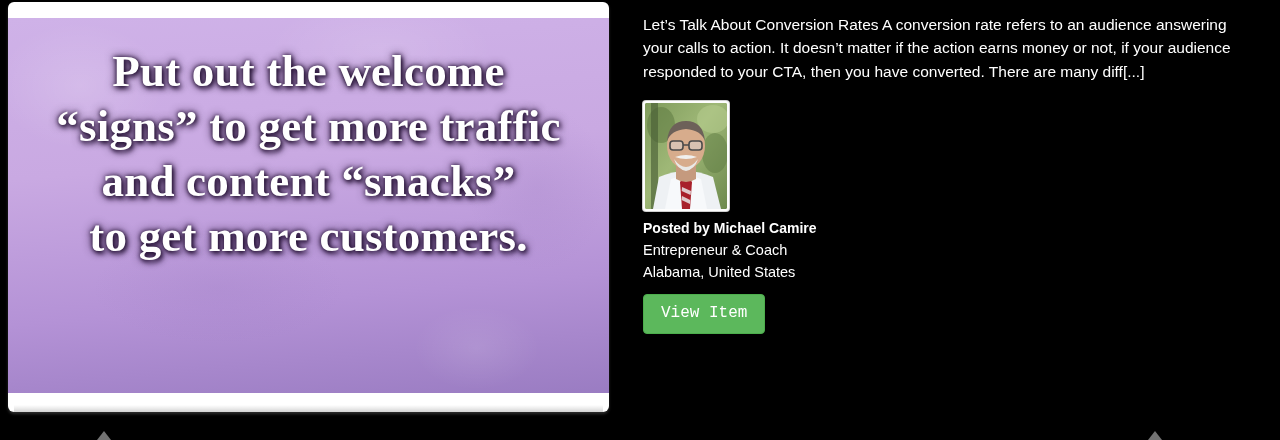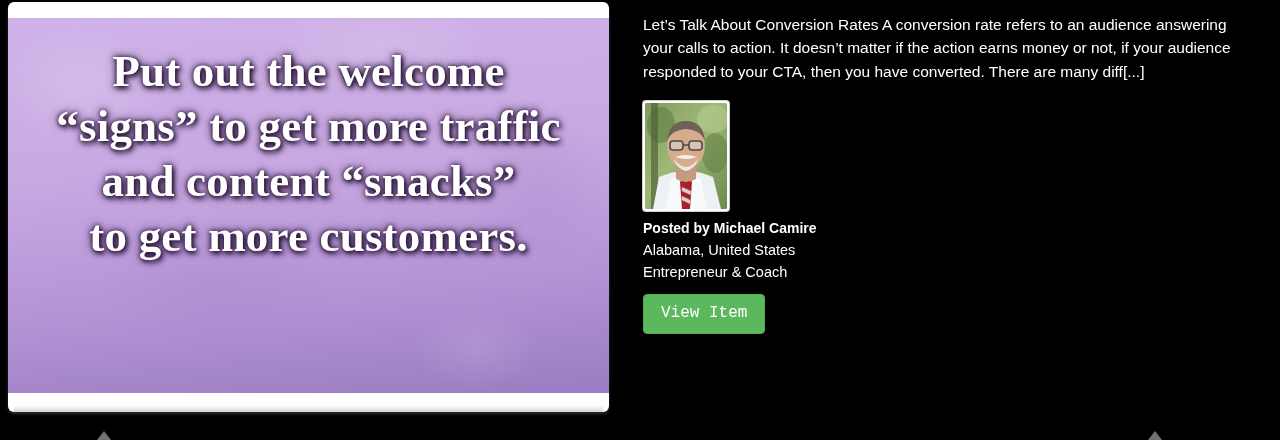--- a/index.html
+++ b/index.html
@@ -228,23 +228,23 @@
           <line x1="38" y1="42" x2="44" y2="42" stroke="#4a4a4a" stroke-width="1.6"></line>
 
           <path d="M30 54 Q41 50 52 54 Q41 58 30 54 Z" fill="#f0f0ee"></path>
           <path d="M29 56 Q41 72 53 56 Q50 66 41 68 Q32 66 29 56 Z" fill="#e9e9e7"></path>
         </g>
       </svg>
     </div>
 
     <p class="posted-by">Posted by Michael Camire</p>
 
+    <p class="meta-line">Entrepreneur &amp; Coach</p>
+
     <p class="meta-line">Alabama, United States</p>
-
-    <p class="meta-line">Entrepreneur &amp; Coach</p>
 
     <a class="view-btn">View Item</a>
   </div>
 
   <div class="caret caret-prev"></div>
   <div class="caret caret-next"></div>
 
 </div>
 
 </body></html>

